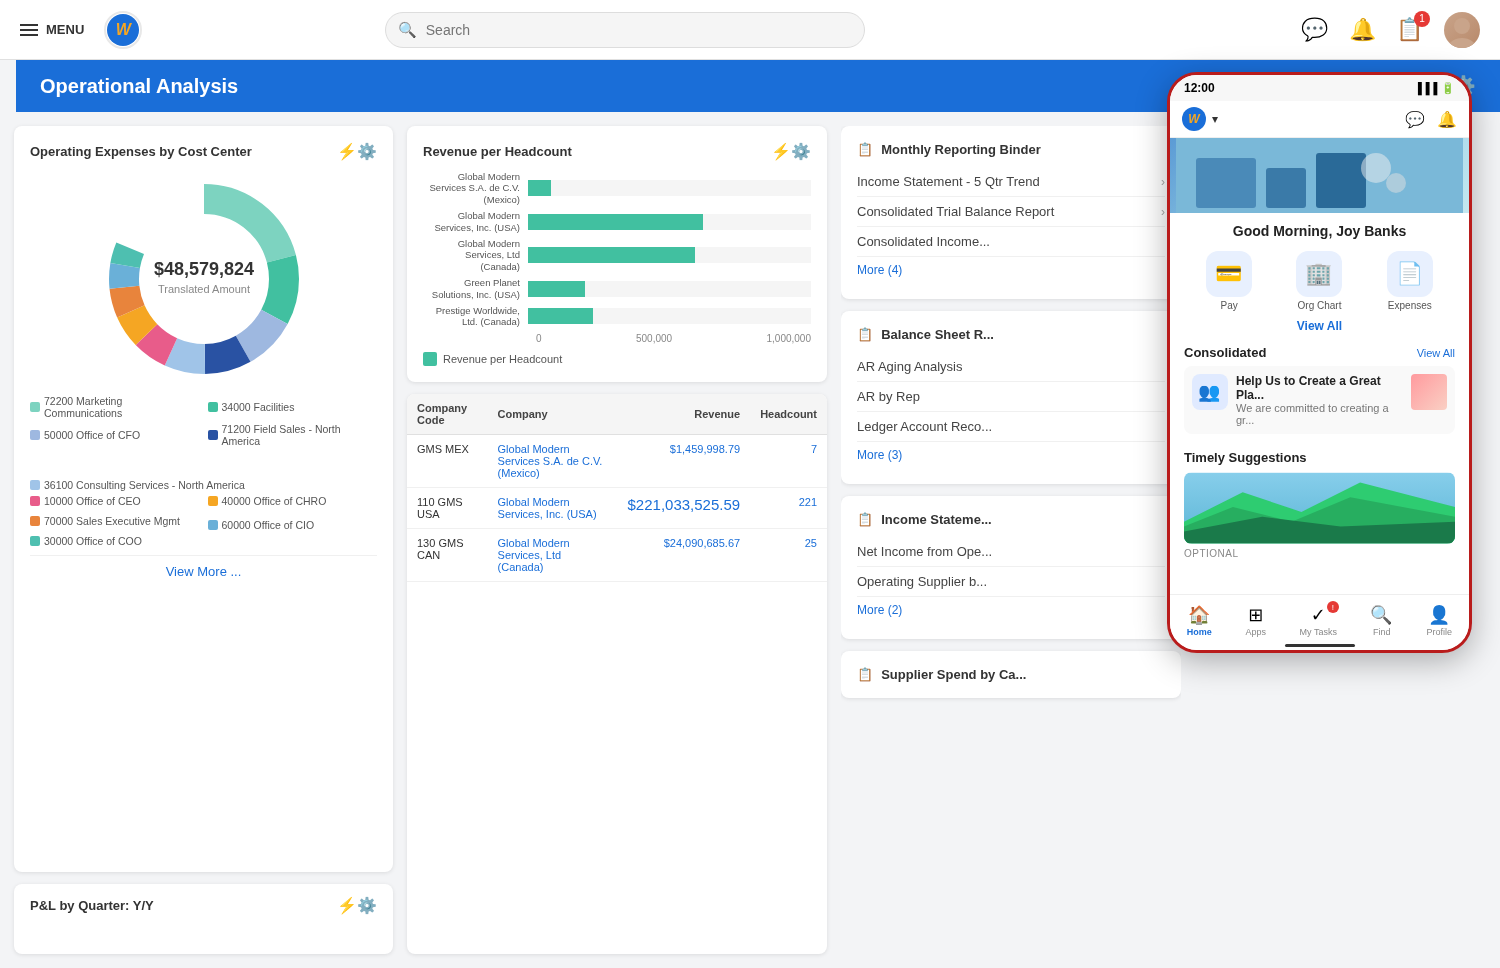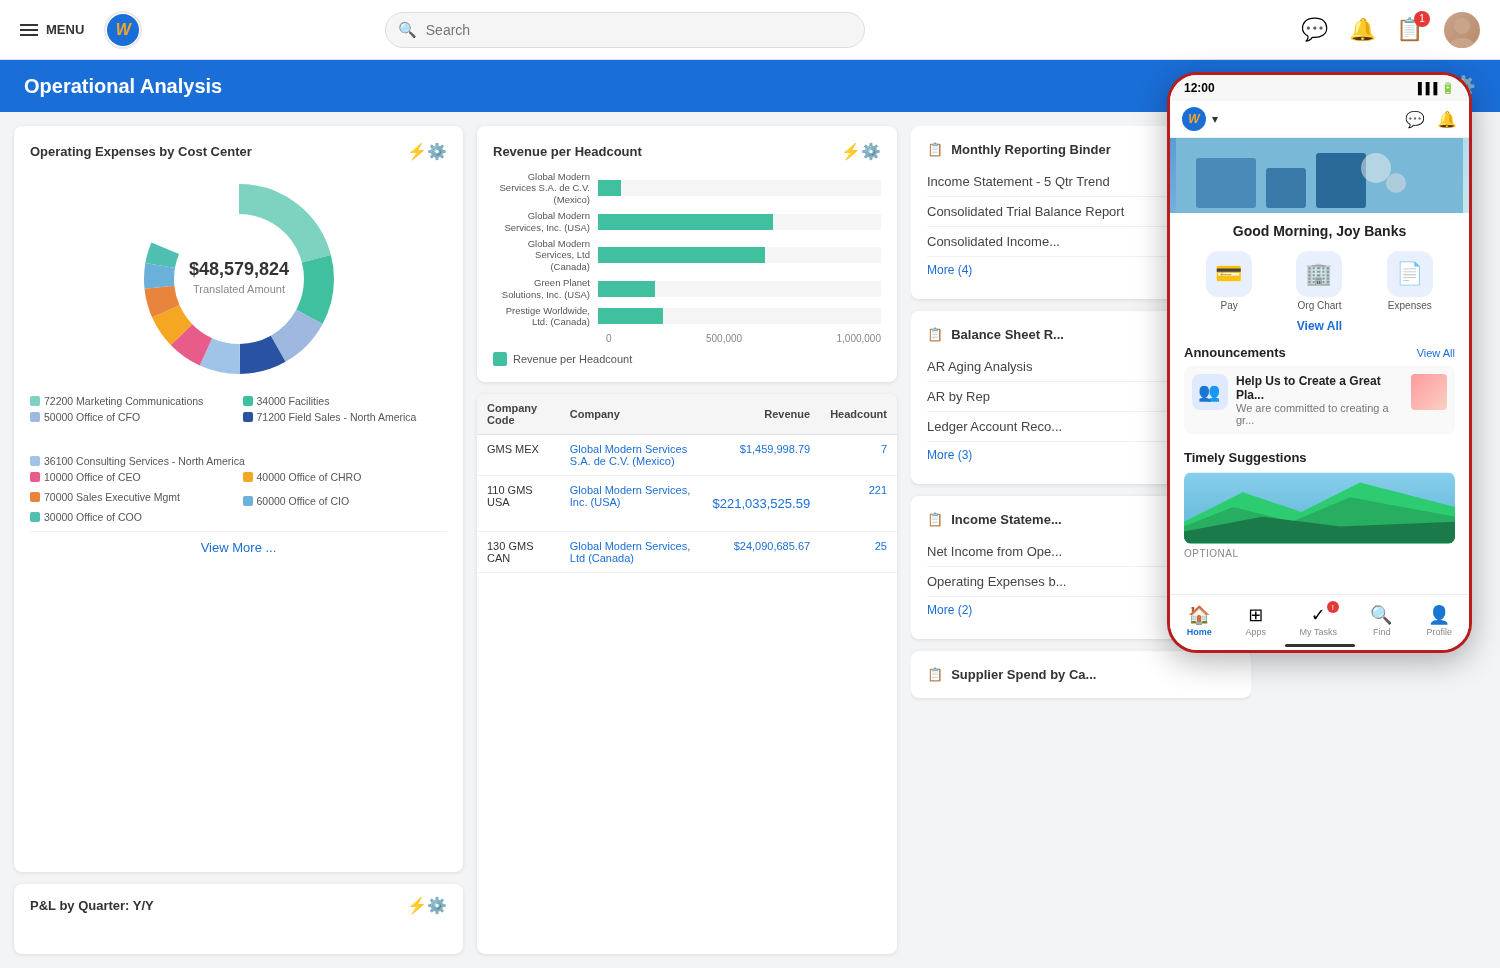--- a/index.html
+++ b/index.html
@@ -38,28 +38,28 @@
     </div>
     <div style="width:36px;height:36px;border-radius:50%;background:linear-gradient(135deg,#c9a48a,#b8896a);cursor:pointer;overflow:hidden;">
       <svg viewBox="0 0 36 36" width="36" height="36">
           <circle cx="18" cy="14" r="8" fill="#c9a48a"></circle>
           <ellipse cx="18" cy="36" rx="14" ry="10" fill="#c9a48a"></ellipse>
         </svg>
     </div>
   </div>
 </div>
 
-<div style="background:#1a6ed8;color:#fff;height:52px;display:flex;align-items:center;padding:0 24px;justify-content:space-between;">
+<div style="background:#1a6ed8;color:#fff;height:52px;display:flex;align-items:center;padding:0 24px;justify-content:space-between;margin-left:16px;">
   <span style="font-size:20px;font-weight:700;">Operational Analysis</span>
   <span style="font-size:20px;cursor:pointer;">⚙️</span>
 </div>
 
 <div style="display:flex;gap:14px;padding:14px;height:calc(968px - 60px - 52px);overflow:hidden;">
 
-  <div style="width:449px;display:flex;flex-direction:column;gap:12px;">
+  <div style="width:379px;display:flex;flex-direction:column;gap:12px;">
 
     <div style="background:#fff;border-radius:8px;box-shadow:0 1px 4px rgba(0,0,0,0.1);padding:16px;flex:1;">
       <div style="display:flex;align-items:center;justify-content:space-between;margin-bottom:8px;">
         <span style="font-size:13px;font-weight:600;color:#333;">Operating Expenses by Cost Center</span>
         <div style="display:flex;gap:8px;color:#888;cursor:pointer;font-size:16px;">⚡⚙️</div>
       </div>
 
       <div style="display:flex;align-items:center;justify-content:center;position:relative;margin:6px 0;">
         <svg width="220" height="220" viewBox="0 0 220 220">
 
@@ -202,21 +202,21 @@
         <tbody>
           <tr>
             <td style="padding:8px 10px;border-bottom:1px solid #f0f0f0;color:#333;font-size:11px;vertical-align:top;">GMS MEX</td>
             <td style="padding:8px 10px;border-bottom:1px solid #f0f0f0;color:#1a6ed8;font-size:11px;cursor:pointer;vertical-align:top;">Global Modern Services S.A. de C.V. (Mexico)</td>
             <td style="padding:8px 10px;border-bottom:1px solid #f0f0f0;color:#1a6ed8;font-size:11px;text-align:right;vertical-align:top;">$1,459,998.79</td>
             <td style="padding:8px 10px;border-bottom:1px solid #f0f0f0;color:#1a6ed8;font-size:11px;text-align:right;vertical-align:top;">7</td>
           </tr>
           <tr>
             <td style="padding:8px 10px;border-bottom:1px solid #f0f0f0;color:#333;font-size:11px;vertical-align:top;">110 GMS USA</td>
             <td style="padding:8px 10px;border-bottom:1px solid #f0f0f0;color:#1a6ed8;font-size:11px;cursor:pointer;vertical-align:top;">Global Modern Services, Inc. (USA)</td>
-            <td style="padding:20px 10px;border-bottom:1px solid #f0f0f0;color:#1a6ed8;font-size:13px;text-align:right;vertical-align:top;">$221,033,525.59</td>
+            <td style="padding:8px 10px;border-bottom:1px solid #f0f0f0;color:#1a6ed8;font-size:15px;text-align:right;vertical-align:top;">$221,033,525.59</td>
             <td style="padding:8px 10px;border-bottom:1px solid #f0f0f0;color:#1a6ed8;font-size:11px;text-align:right;vertical-align:top;">221</td>
           </tr>
           <tr>
             <td style="padding:8px 10px;border-bottom:1px solid #f0f0f0;color:#333;font-size:11px;vertical-align:top;">130 GMS CAN</td>
             <td style="padding:8px 10px;border-bottom:1px solid #f0f0f0;color:#1a6ed8;font-size:11px;cursor:pointer;vertical-align:top;">Global Modern Services, Ltd (Canada)</td>
             <td style="padding:8px 10px;border-bottom:1px solid #f0f0f0;color:#1a6ed8;font-size:11px;text-align:right;vertical-align:top;">$24,090,685.67</td>
             <td style="padding:8px 10px;border-bottom:1px solid #f0f0f0;color:#1a6ed8;font-size:11px;text-align:right;vertical-align:top;">25</td>
           </tr>
         </tbody>
       </table>
@@ -267,21 +267,21 @@
 
     <div style="background:#fff;border-radius:8px;box-shadow:0 1px 4px rgba(0,0,0,0.1);padding:16px;">
       <div style="display:flex;align-items:center;gap:8px;font-size:13px;font-weight:600;color:#333;margin-bottom:10px;">
         <span style="color:#888;">📋</span>
         <span>Income Stateme...</span>
       </div>
       <div style="display:flex;align-items:center;justify-content:space-between;padding:7px 0;border-bottom:1px solid #f0f0f0;font-size:13px;color:#444;cursor:pointer;">
         <span>Net Income from Ope...</span>
       </div>
       <div style="display:flex;align-items:center;justify-content:space-between;padding:7px 0;border-bottom:1px solid #f0f0f0;font-size:13px;color:#444;cursor:pointer;">
-        <span>Operating Expenses b...</span>
+        <span>Operating Supplier b...</span>
       </div>
       <div style="color:#1a6ed8;font-size:12px;padding:6px 0;cursor:pointer;">
         <span>More (2)</span>
       </div>
     </div>
 
     <div style="background:#fff;border-radius:8px;box-shadow:0 1px 4px rgba(0,0,0,0.1);padding:16px;">
       <div style="display:flex;align-items:center;gap:8px;font-size:13px;font-weight:600;color:#333;">
         <span style="color:#888;">📋</span>
         <span>Supplier Spend by Ca...</span>
@@ -342,21 +342,21 @@
       <span style="font-size:10px;color:#555;">Expenses</span>
     </div>
   </div>
 
   <div style="text-align:center;color:#1a6ed8;font-size:12px;font-weight:600;padding:4px;cursor:pointer;">
     <span>View All</span>
   </div>
 
   <div style="padding:8px 14px;">
     <div style="display:flex;justify-content:space-between;align-items:center;margin-bottom:6px;">
-      <span style="font-size:13px;font-weight:700;color:#222;">Announcements</span>
+      <span style="font-size:13px;font-weight:700;color:#222;">Consolidated</span>
       <span style="font-size:11px;color:#1a6ed8;cursor:pointer;">View All</span>
     </div>
     <div style="display:flex;gap:8px;align-items:flex-start;background:#f9f9f9;border-radius:8px;padding:8px;">
       <div style="width:36px;height:36px;border-radius:8px;background:#e0eaff;display:flex;align-items:center;justify-content:center;font-size:18px;flex-shrink:0;">👥</div>
       <div>
         <div style="font-size:12px;font-weight:600;color:#222;">Help Us to Create a Great Pla...</div>
         <div style="font-size:11px;color:#777;">We are committed to creating a gr...</div>
       </div>
       <div style="width:36px;height:36px;border-radius:4px;background:linear-gradient(135deg,#ff9a9e,#fad0c4);flex-shrink:0;"></div>
     </div>

